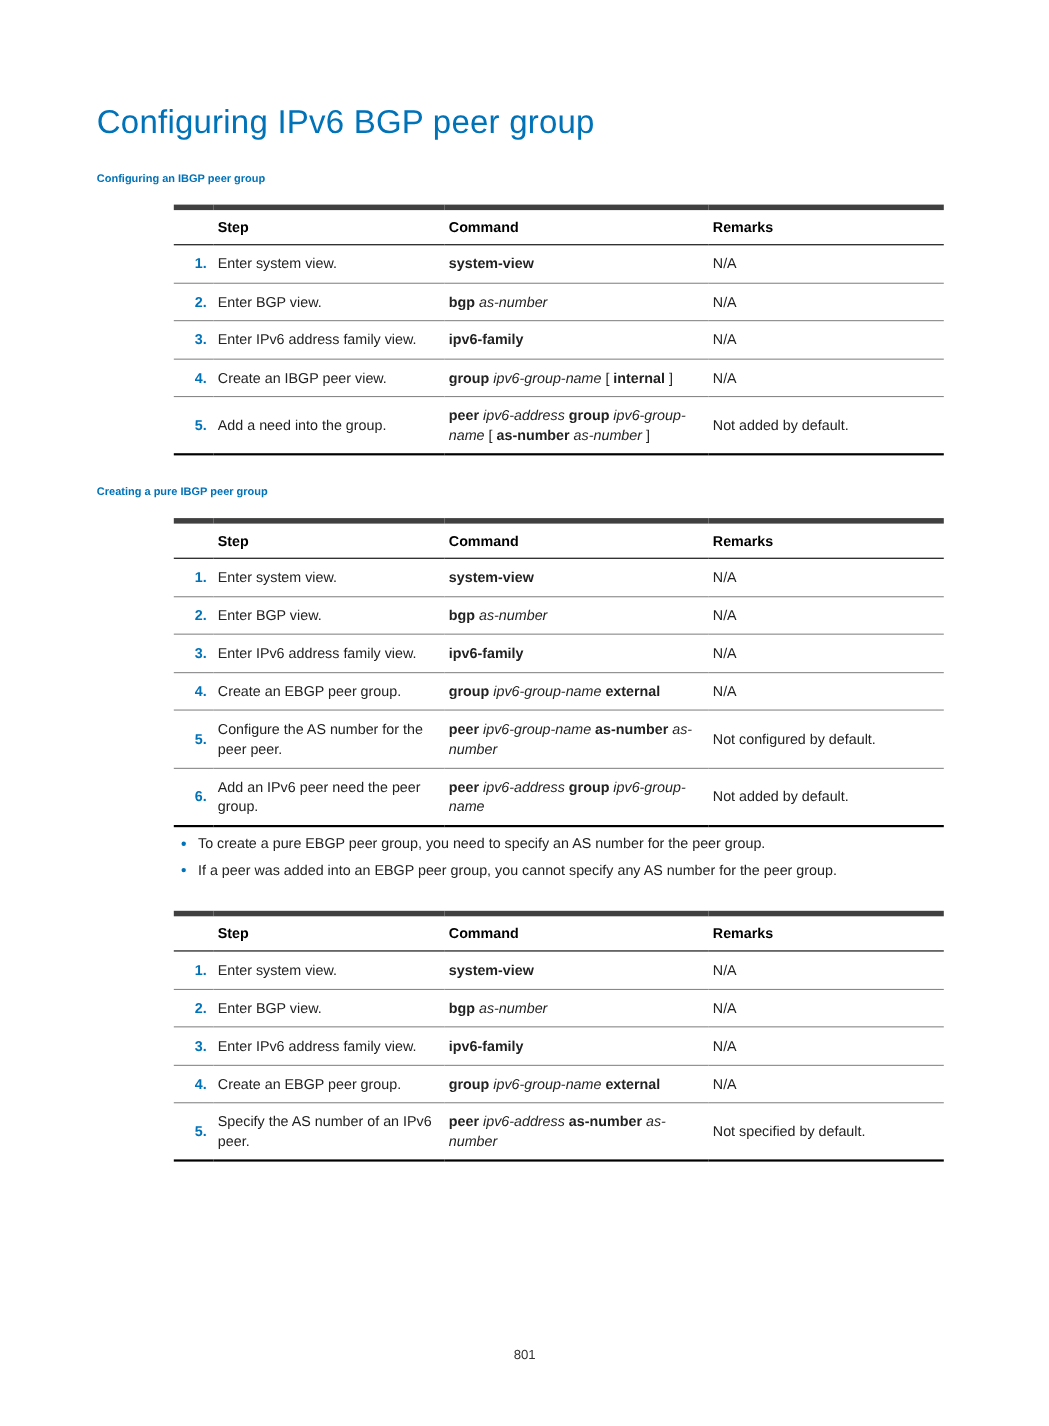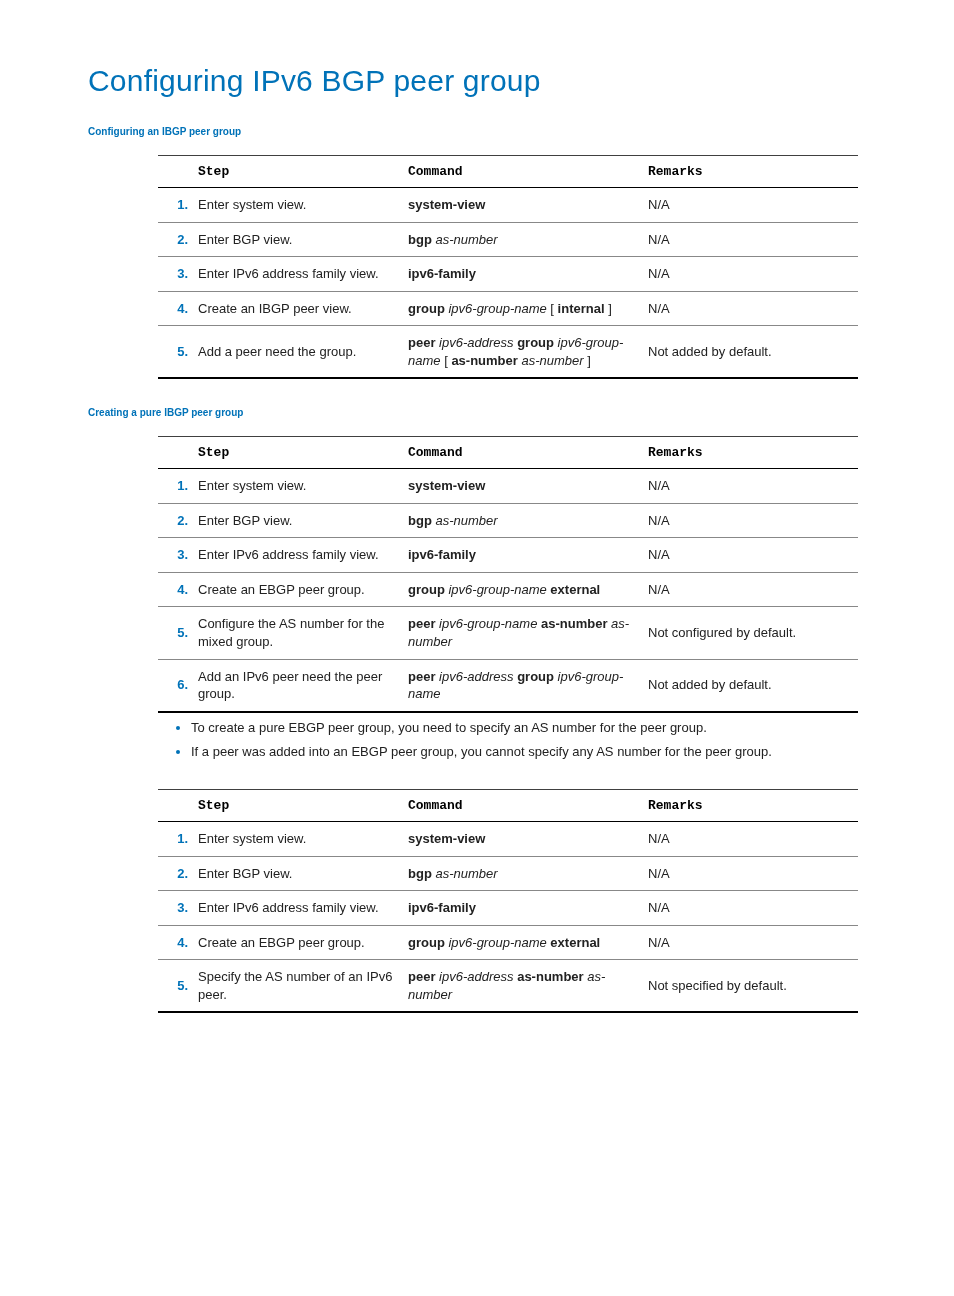--- a/index.html
+++ b/index.html
@@ -7,21 +7,21 @@
     padding: 0;
     background: #fff;
     font-family: Arial, Helvetica, sans-serif;
     color: #222;
     font-size: 14px;
   }
   .page {
     width: 954px;
     height: 1296px;
     box-sizing: border-box;
-    padding: 64px 80px 0 88px;
+    padding: 95px 80px 0 88px;
     position: relative;
   }
   h1.main-heading {
     font-family: Arial, Helvetica, sans-serif;
     font-weight: normal;
     font-size: 30px;
     color: #0072b8;
     margin: 0 0 28px 0;
     letter-spacing: 0.2px;
   }
@@ -35,23 +35,22 @@
   .block {
     margin-bottom: 28px;
   }
   table.steps {
     width: 700px;
     margin-left: 70px;
     border-collapse: collapse;
     font-size: 13px;
   }
   table.steps thead tr {
-    border-top: 1px solid #404040;
+    border-top: 5px solid #404040;
     border-bottom: 1px solid #000;
-    font-family: Liberation Mono, monospace;
   }
   table.steps th {
     text-align: left;
     font-weight: bold;
     padding: 8px 6px 8px 4px;
     color: #000;
   }
   table.steps td {
     padding: 8px 6px 8px 4px;
     vertical-align: middle;
@@ -79,21 +78,21 @@
     font-size: 13px;
     letter-spacing: 0.2px;
   }
   ul.bullets {
     margin: 4px 0 26px 70px;
     padding-left: 22px;
     font-size: 13px;
     color: #222;
   }
   ul.bullets li {
-    margin: 6px 11px;
+    margin: 6px 0;
     line-height: 1.4;
   }
   ul.bullets li::marker { color: #0072b8; }
   .pagenum {
     position: absolute;
     bottom: 58px;
     left: 0; right: 0;
     text-align: center;
     font-size: 12px;
     color: #333;
@@ -137,21 +136,21 @@
             <td class="rmkcol">N/A</td>
           </tr>
           <tr>
             <td class="numcol">4.</td>
             <td class="stepcol">Create an IBGP peer view.</td>
             <td class="cmdcol"><strong class="k">group</strong> <em class="i">ipv6-group-name</em> [ <strong class="k">internal</strong> ]</td>
             <td class="rmkcol">N/A</td>
           </tr>
           <tr>
             <td class="numcol">5.</td>
-            <td class="stepcol">Add a peer need the group.</td>
+            <td class="stepcol">Add a need into the group.</td>
             <td class="cmdcol"><strong class="k">peer</strong> <em class="i">ipv6-address</em> <strong class="k">group</strong> <em class="i">ipv6-group-name</em> [ <strong class="k">as-number</strong> <em class="i">as-number</em> ]</td>
             <td class="rmkcol">Not added by default.</td>
           </tr>
         </tbody>
     </table>
   </div>
 
   <div class="block">
     <h2 class="sub-heading">Creating a pure IBGP peer group</h2>
     <table class="steps">
@@ -183,21 +182,21 @@
             <td class="rmkcol">N/A</td>
           </tr>
           <tr>
             <td class="numcol">4.</td>
             <td class="stepcol">Create an EBGP peer group.</td>
             <td class="cmdcol"><strong class="k">group</strong> <em class="i">ipv6-group-name</em> <strong class="k">external</strong></td>
             <td class="rmkcol">N/A</td>
           </tr>
           <tr>
             <td class="numcol">5.</td>
-            <td class="stepcol">Configure the AS number for the mixed group.</td>
+            <td class="stepcol">Configure the AS number for the peer peer.</td>
             <td class="cmdcol"><strong class="k">peer</strong> <em class="i">ipv6-group-name</em> <strong class="k">as-number</strong> <em class="i">as-number</em></td>
             <td class="rmkcol">Not configured by default.</td>
           </tr>
           <tr>
             <td class="numcol">6.</td>
             <td class="stepcol">Add an IPv6 peer need the peer group.</td>
             <td class="cmdcol"><strong class="k">peer</strong> <em class="i">ipv6-address</em> <strong class="k">group</strong> <em class="i">ipv6-group-name</em></td>
             <td class="rmkcol">Not added by default.</td>
           </tr>
         </tbody>
@@ -246,13 +245,14 @@
           <tr>
             <td class="numcol">5.</td>
             <td class="stepcol">Specify the AS number of an IPv6 peer.</td>
             <td class="cmdcol"><strong class="k">peer</strong> <em class="i">ipv6-address</em> <strong class="k">as-number</strong> <em class="i">as-number</em></td>
             <td class="rmkcol">Not specified by default.</td>
           </tr>
         </tbody>
     </table>
   </div>
 
+  <div class="pagenum">801</div>
 </div>
 
 </body></html>

